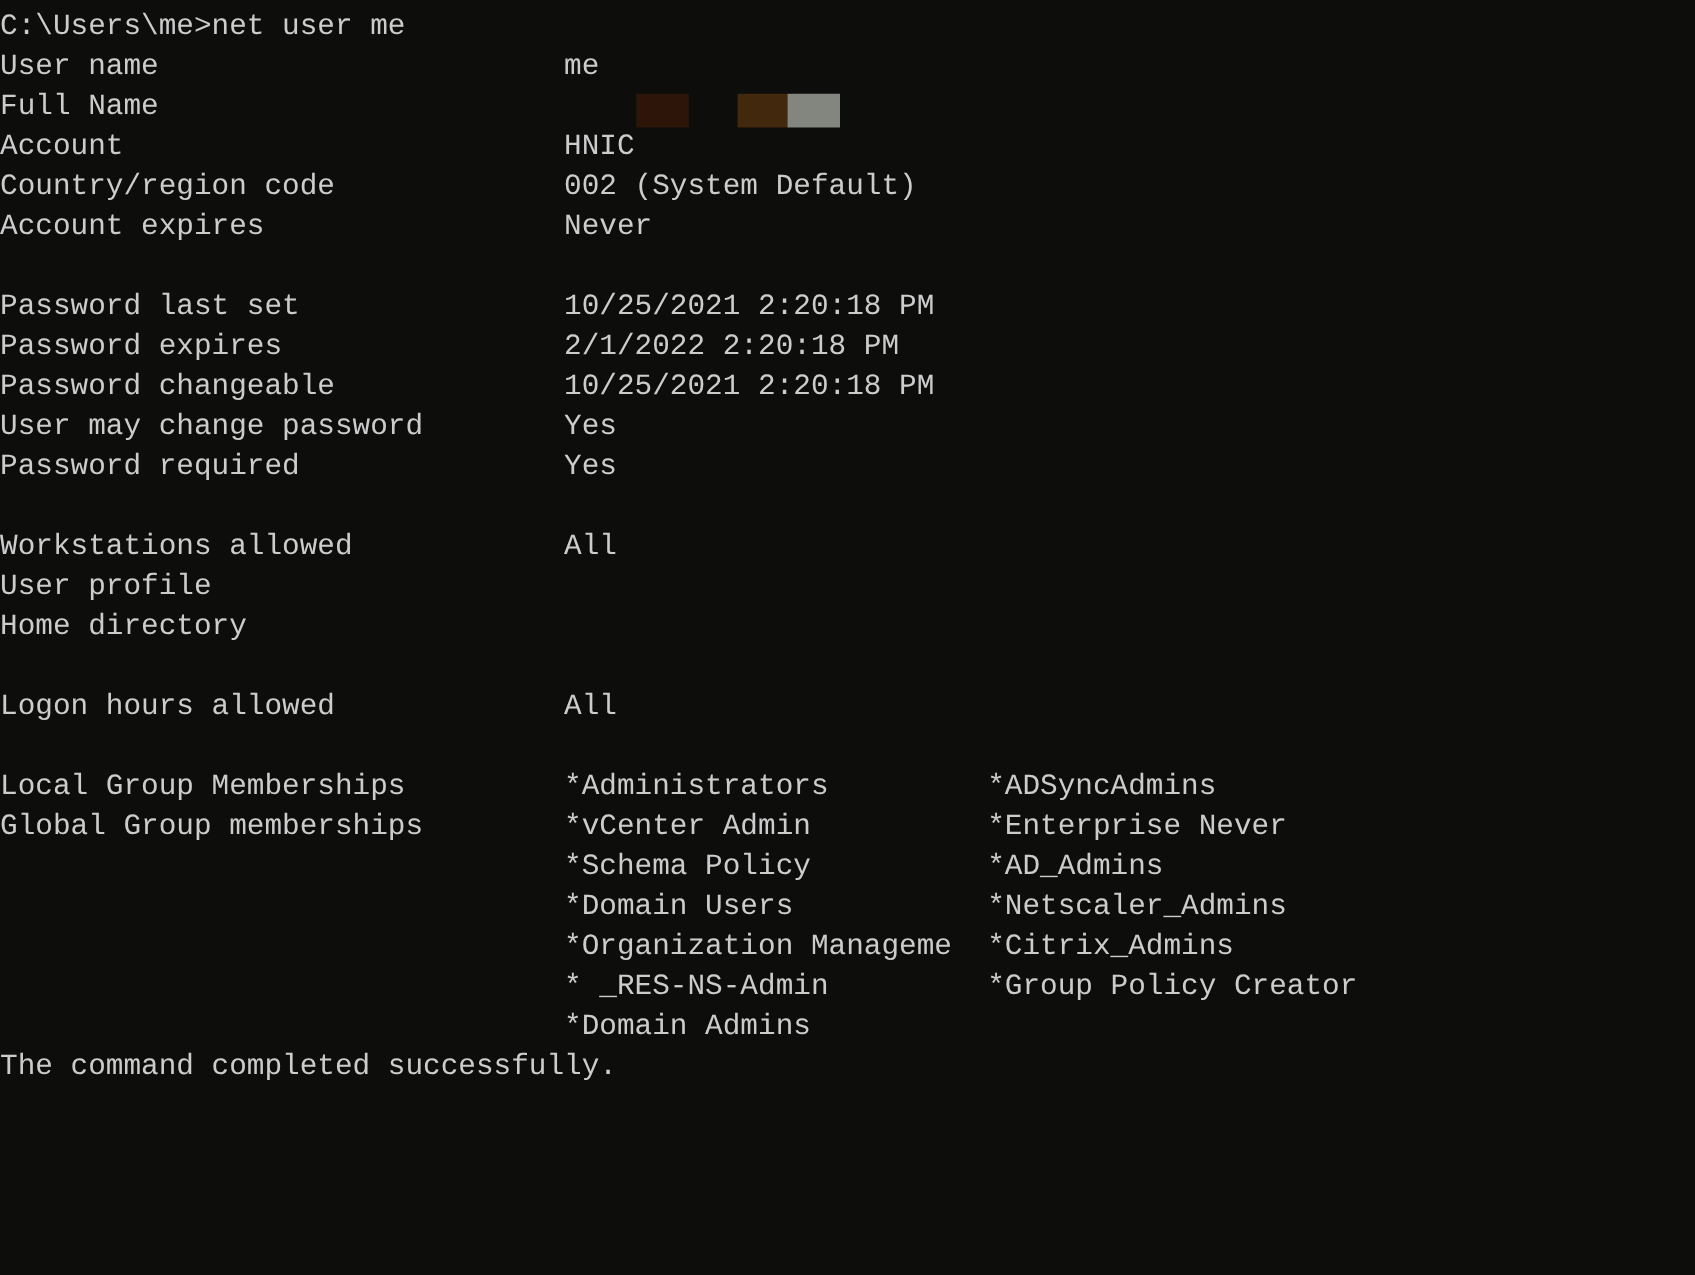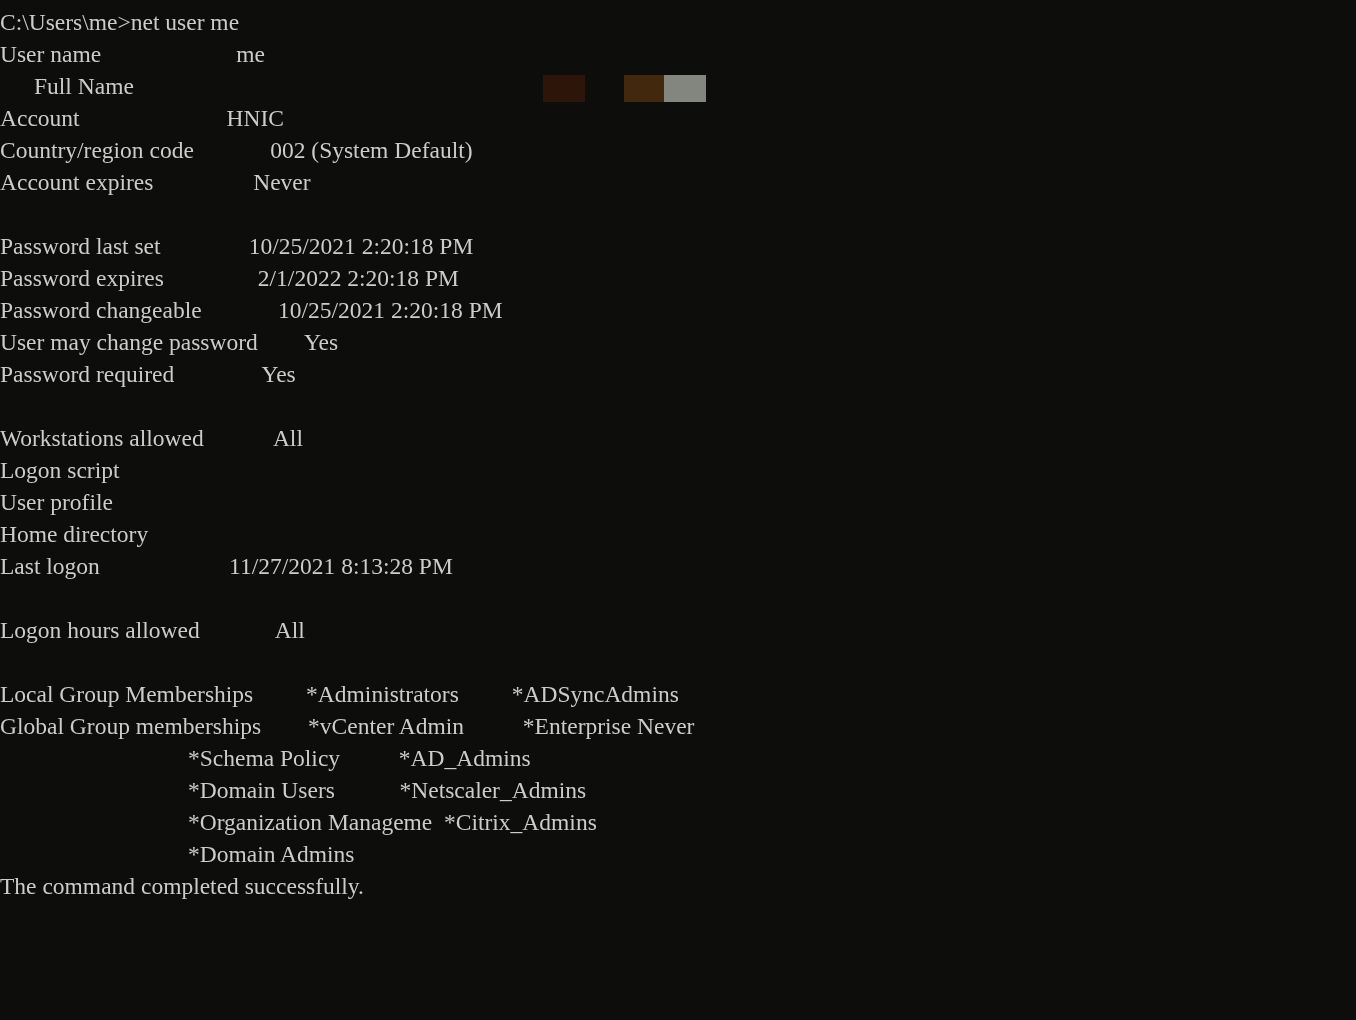--- a/index.html
+++ b/index.html
@@ -6,42 +6,41 @@
     margin: 0;
     padding: 0;
     background: #0d0d0c;
   }
   #terminal {
     position: relative;
     width: 1356px;
     height: 1020px;
     background: #0d0d0c;
     overflow: hidden;
-    font-family: Liberation Serif, serif;
+    font-family: Liberation Mono, monospace;
     font-size: 23.5px;
     line-height: 32px;
     color: #cccccc;
     -webkit-font-smoothing: none;
   }
   .screen {
     position: absolute;
     left: 0;
     top: 6px;
     width: 1356px;
   }
   .line {
     display: block;
     height: 32px;
     white-space: pre;
     letter-spacing: 0;
   }
   .redaction-row {
     position: relative;
     height: 32px;
-    margin-left: 34px;
   }
   .redact {
     position: absolute;
     top: 5px;
     height: 27px;
   }
   .blank {
     display: block;
     height: 32px;
   }
@@ -71,34 +70,33 @@
 
     <span class="line">Password last set               10/25/2021 2:20:18 PM</span>
     <span class="line">Password expires                2/1/2022 2:20:18 PM</span>
     <span class="line">Password changeable             10/25/2021 2:20:18 PM</span>
     <span class="line">User may change password        Yes</span>
     <span class="line">Password required               Yes</span>
 
     <span class="blank"></span>
 
     <span class="line">Workstations allowed            All</span>
-    <span class="line">Logon script</span>
     <span class="line">User profile</span>
     <span class="line">Home directory</span>
-    <span class="line">Last logon                      11/27/2021 8:13:28 PM</span>
 
     <span class="blank"></span>
 
     <span class="line">Logon hours allowed             All</span>
 
     <span class="blank"></span>
 
     <span class="line">Local Group Memberships         *Administrators         *ADSyncAdmins</span>
     <span class="line">Global Group memberships        *vCenter Admin          *Enterprise Never</span>
     <span class="line">                                *Schema Policy          *AD_Admins</span>
     <span class="line">                                *Domain Users           *Netscaler_Admins</span>
     <span class="line">                                *Organization Manageme  *Citrix_Admins</span>
+    <span class="line">                                * _RES-NS-Admin         *Group Policy Creator</span>
     <span class="line">                                *Domain Admins</span>
 
     <span class="line">The command completed successfully.</span>
 
   </div>
 </div>
 
 </body></html>

